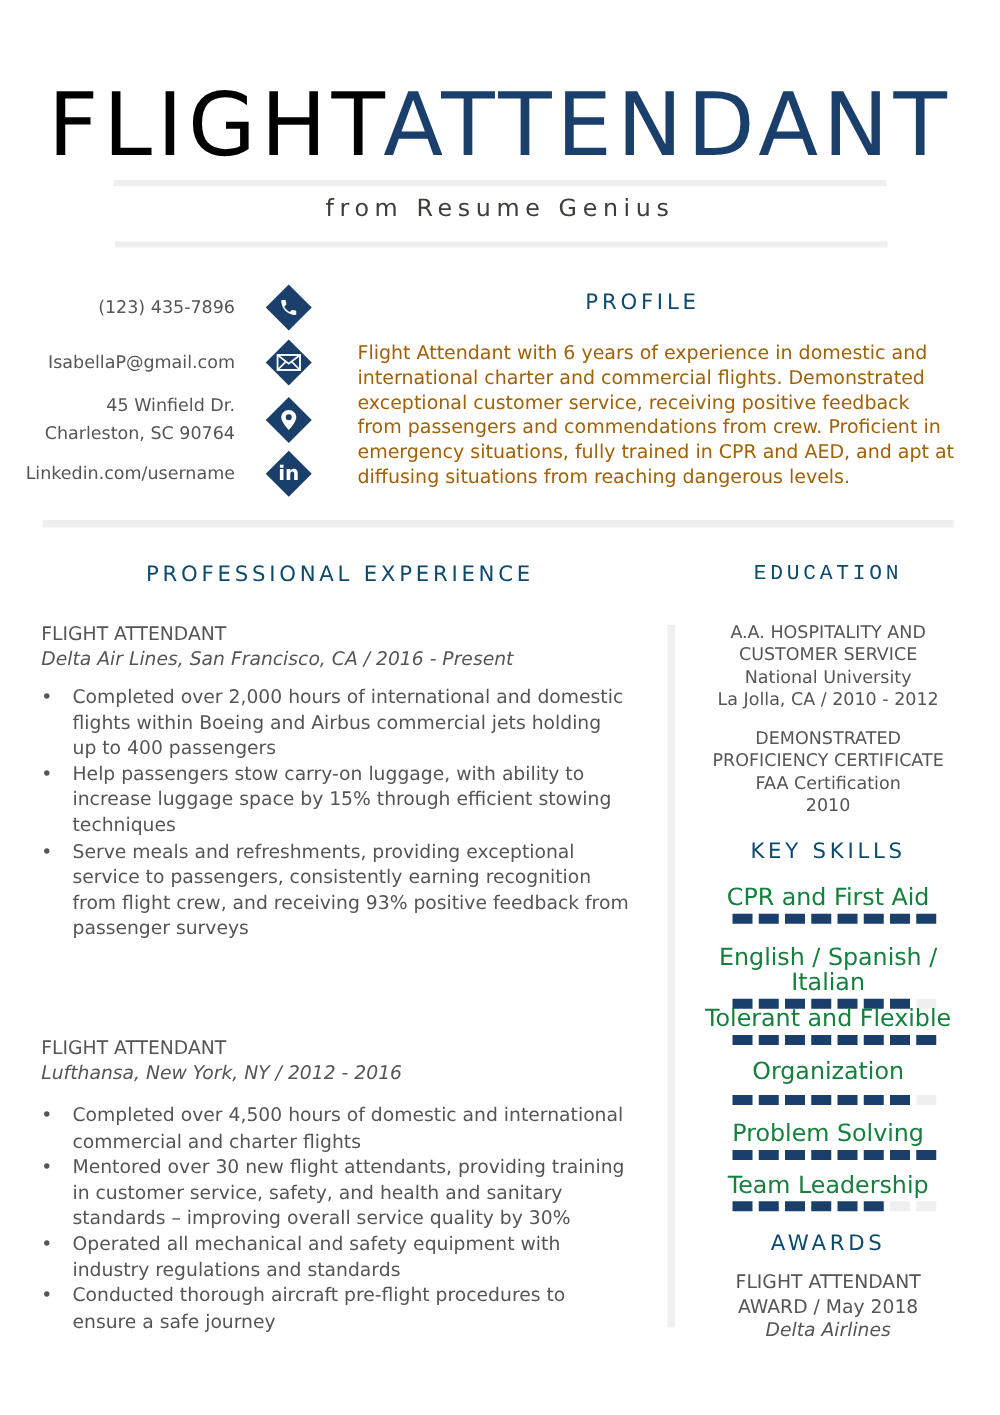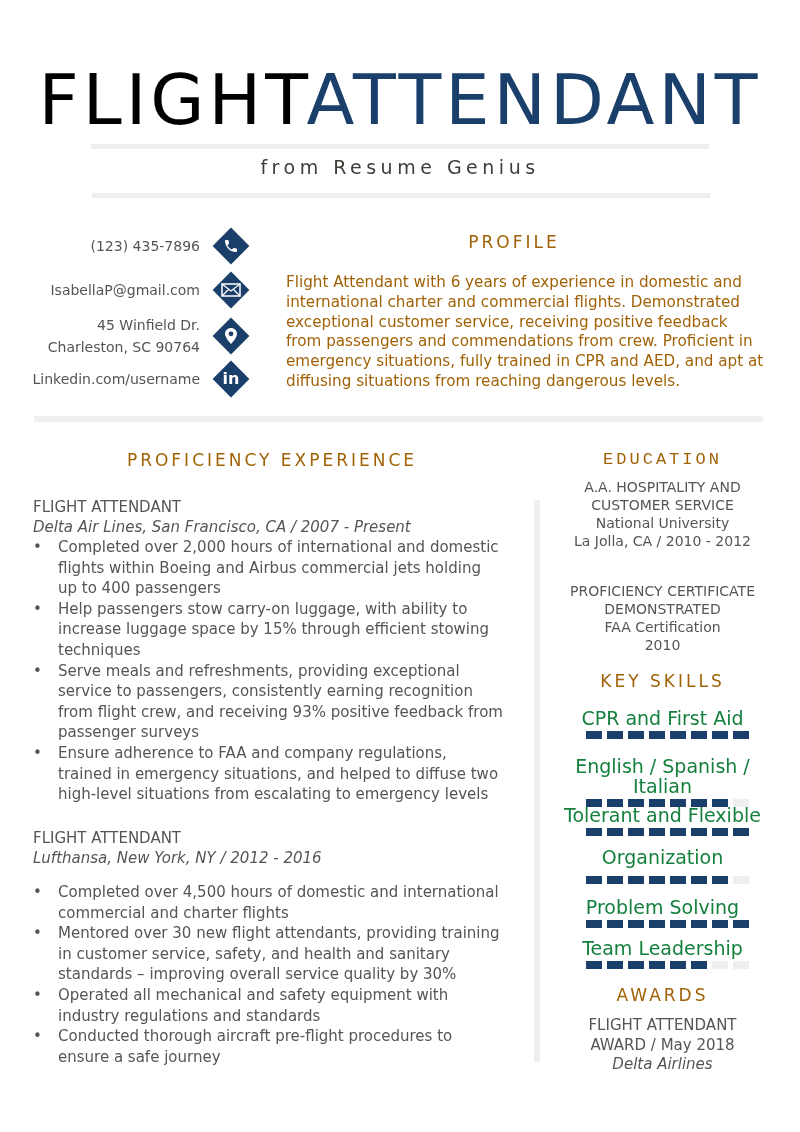--- a/index.html
+++ b/index.html
@@ -14,42 +14,42 @@
     .title .first { color: #000000; font-weight: normal; }
     .title .second { color: #1a3f6b; font-weight: normal; }
 
     .hline { position: absolute; background: #efefef; height: 5px; }
     .subtitle {
       position: absolute; left: 0; top: 156px; width: 800px; text-align: center;
       font-size: 19px; letter-spacing: 4.5px; color: #3d3d3a;
     }
 
     .contact { position: absolute; left: 20px; top: 222px; width: 230px; }
-    .contact-row { position: absolute; right: 0; width: 240px; display: flex; align-items: center; justify-content: flex-end; }
+    .contact-row { position: absolute; right: 0; width: 240px; display: flex; align-items: center; justify-content: flex-end; gap: 12px; }
     .contact-text { font-size: 14px; color: #555555; text-align: right; line-height: 22px; margin-right: 12px; }
     .diamond-wrap { width: 38px; height: 38px; position: relative; flex-shrink: 0; }
     .diamond {
       position: absolute; left: 6px; top: 6px; width: 26px; height: 26px;
       background: #1a3f6b; transform: rotate(45deg);
     }
     .diamond-icon { position: absolute; left: 0; top: 0; width: 38px; height: 38px; display: flex; align-items: center; justify-content: center; }
 
     .section-heading {
-      position: absolute; text-align: center; font-size: 17px; letter-spacing: 3px; color: #a16207;
+      position: absolute; text-align: center; font-size: 17px; letter-spacing: 3px; color: #0c4a6e;
     }
 
     .profile-text {
       position: absolute; left: 286px; top: 273px; width: 480px;
       font-size: 15.2px; line-height: 19.8px; color: #a16207;
     }
 
     .exp { position: absolute; left: 33px; width: 470px; }
     .job-title { font-size: 15px; color: #555555; line-height: 20px; }
     .job-company { font-size: 15px; color: #555555; font-style: italic; line-height: 20px; }
-    .bullets { list-style: none; }
+    .bullets { list-style: none; margin-top: 10px; }
     .bullets li { position: relative; padding-left: 25px; font-size: 15px; line-height: 20.6px; color: #555555; }
     .bullets li::before { content: "•"; position: absolute; left: 0; top: 0; color: #555555; }
 
     .vsep { position: absolute; left: 534px; top: 500px; width: 6px; height: 562px; background: #efefef; }
 
     .right-col { position: absolute; left: 555px; width: 215px; text-align: center; }
     .edu-item { font-size: 14px; line-height: 18px; color: #555555; }
     .edu-item .ital { }
 
     .skill-label { font-size: 19px; color: #15803d; line-height: 20px; text-align: center; }
@@ -118,58 +118,57 @@
       </div>
     </div>
   </div>
 </div>
 
 <div class="section-heading" style="left:286px; top:232px; width:456px;">PROFILE</div>
 <div class="profile-text">Flight Attendant with 6 years of experience in domestic and international charter and commercial flights. Demonstrated exceptional customer service, receiving positive feedback from passengers and commendations from crew. Proficient in emergency situations, fully trained in CPR and AED, and apt at diffusing situations from reaching dangerous levels.</div>
 
 <div class="hline" style="left:34px; top:416px; width:729px; height:6px;"></div>
 
-<div class="section-heading" style="left:33px; top:450px; width:478px;">PROFICIENCY EXPERIENCE</div>
+<div class="section-heading" style="left:33px; top:450px; width:478px;">PROFESSIONAL EXPERIENCE</div>
 
 <div class="exp" style="top:497px;">
   <div class="job-title">FLIGHT ATTENDANT</div>
-  <div class="job-company">Delta Air Lines, San Francisco, CA / 2007 - Present</div>
+  <div class="job-company">Delta Air Lines, San Francisco, CA / 2016 - Present</div>
   <ul class="bullets">
     <li>Completed over 2,000 hours of international and domestic flights within Boeing and Airbus commercial jets holding up to 400 passengers</li>
     <li>Help passengers stow carry-on luggage, with ability to increase luggage space by 15% through efficient stowing techniques</li>
     <li>Serve meals and refreshments, providing exceptional service to passengers, consistently earning recognition from flight crew, and receiving 93% positive feedback from passenger surveys</li>
-    <li>Ensure adherence to FAA and company regulations, trained in emergency situations, and helped to diffuse two high-level situations from escalating to emergency levels</li>
   </ul>
 </div>
 
 <div class="exp" style="top:828px;">
   <div class="job-title">FLIGHT ATTENDANT</div>
   <div class="job-company">Lufthansa, New York, NY / 2012 - 2016</div>
   <ul class="bullets" style="margin-top:14px;">
     <li>Completed over 4,500 hours of domestic and international commercial and charter flights</li>
     <li>Mentored over 30 new flight attendants, providing training in customer service, safety, and health and sanitary standards – improving overall service quality by 30%</li>
     <li>Operated all mechanical and safety equipment with industry regulations and standards</li>
     <li>Conducted thorough aircraft pre-flight procedures to ensure a safe journey</li>
   </ul>
 </div>
 
 <div class="vsep"></div>
 
 <div class="section-heading" style="left:555px; top:450px; width:215px;font-family:Liberation Mono, monospace;">EDUCATION</div>
 
-<div class="right-col edu-item" style="top:478px;">
+<div class="right-col edu-item" style="top:497px;">
   <div>A.A. HOSPITALITY AND</div>
   <div>CUSTOMER SERVICE</div>
   <div class="ital">National University</div>
   <div class="ital">La Jolla, CA / 2010 - 2012</div>
 </div>
 
 <div class="right-col edu-item" style="top:582px;">
+  <div>DEMONSTRATED</div>
   <div>PROFICIENCY CERTIFICATE</div>
-  <div>DEMONSTRATED</div>
   <div class="ital">FAA Certification</div>
   <div class="ital">2010</div>
 </div>
 
 <div class="section-heading" style="left:555px; top:671px; width:215px;">KEY SKILLS</div>
 
 <div id="skills-list">
   <div class="right-col" style="top:708px;">
     <div class="skill-label">CPR and First Aid</div>
     <div class="skill-bar" style="margin-top:3px;">

